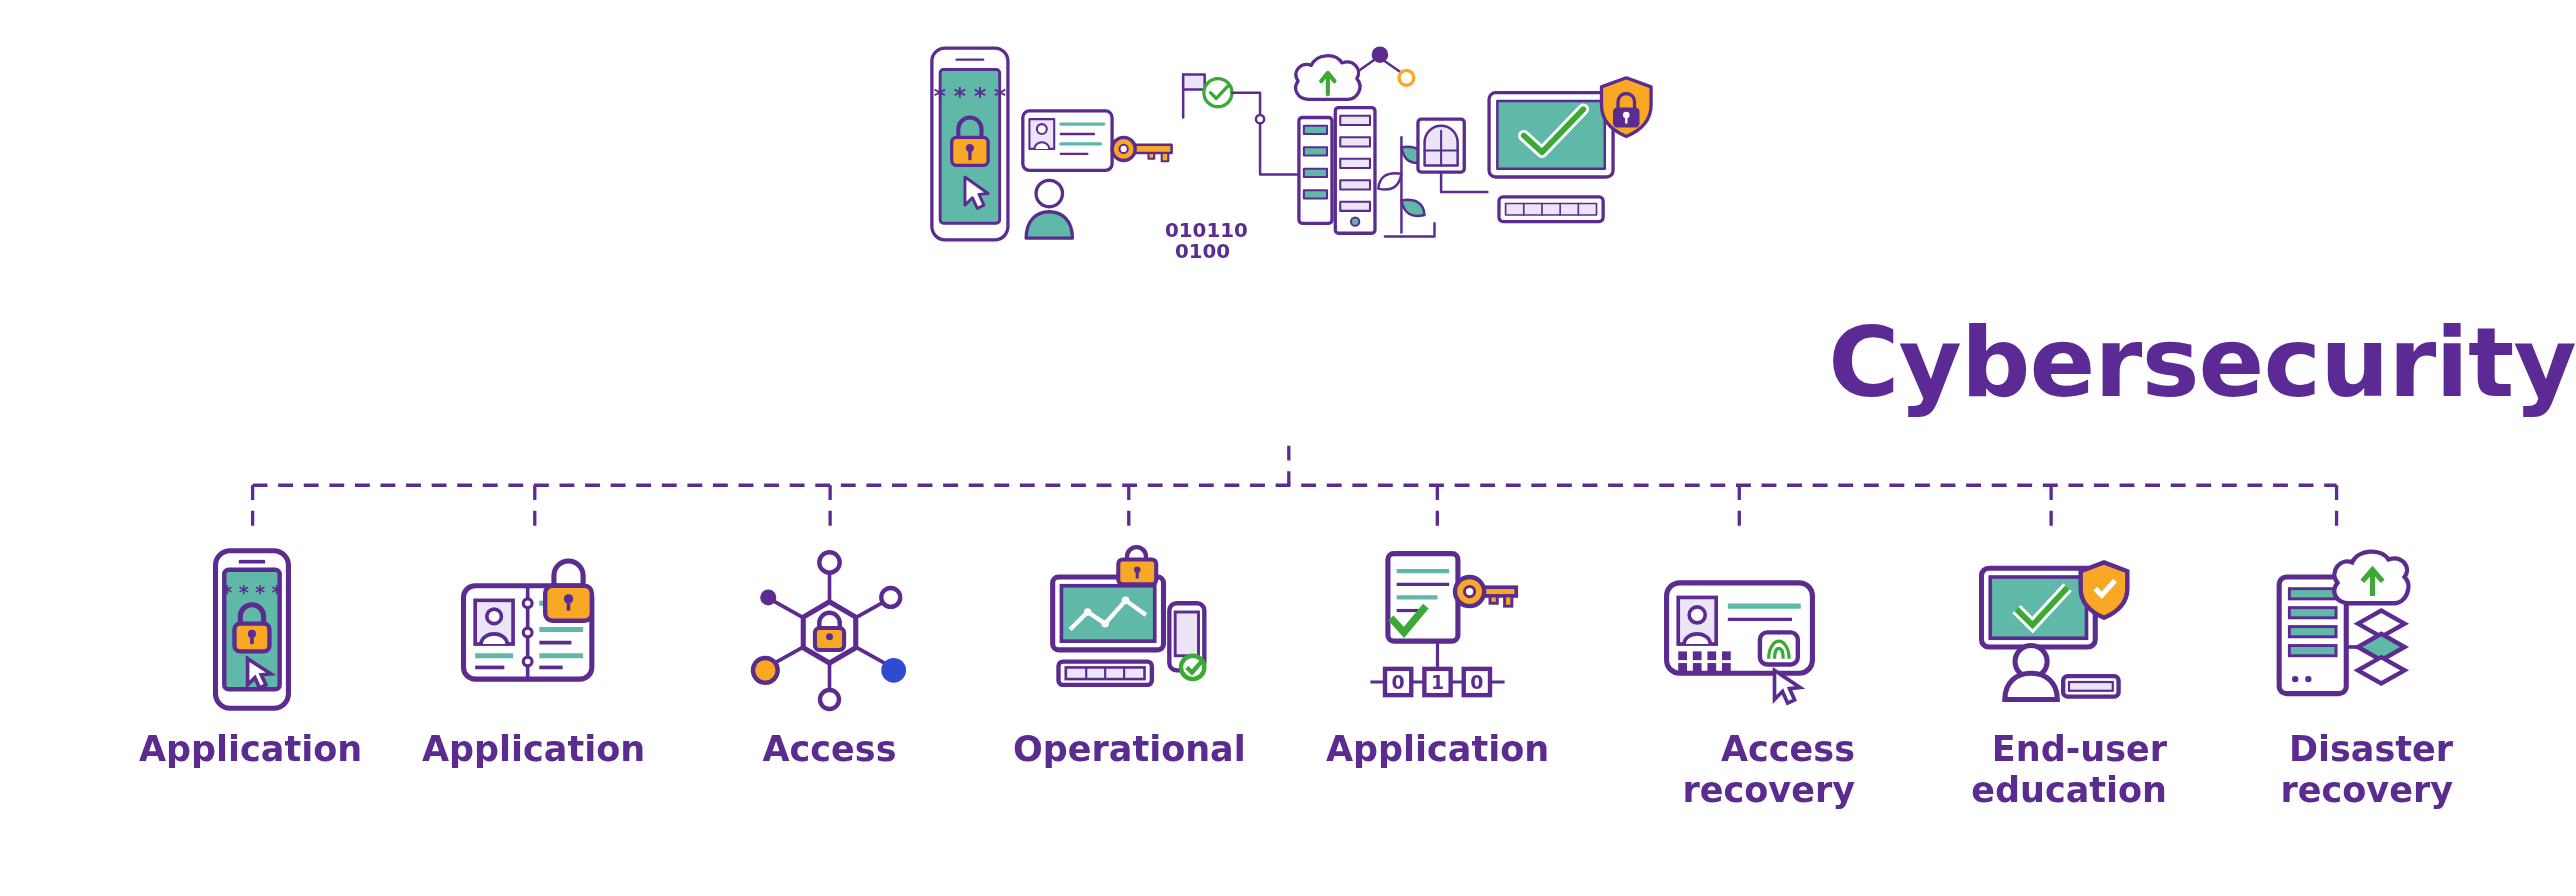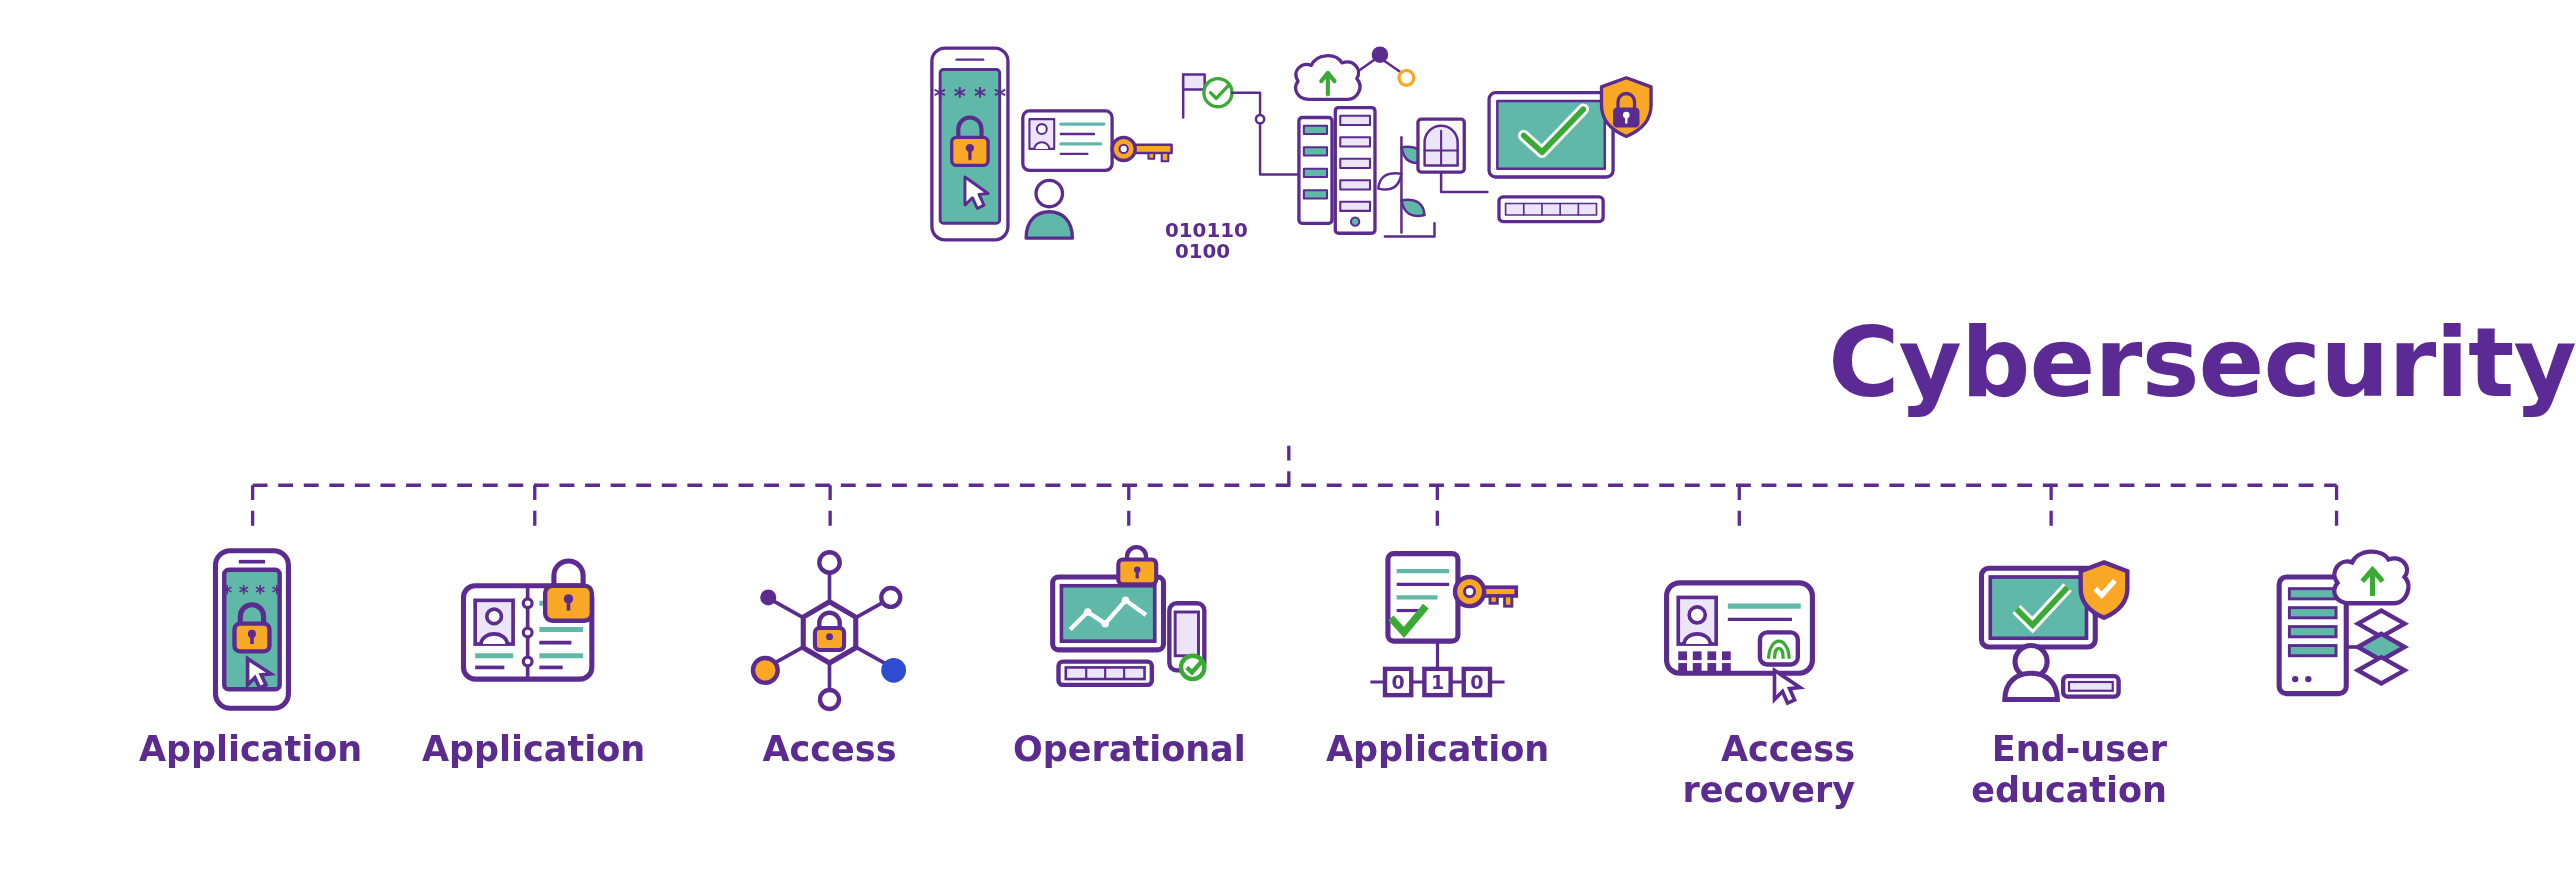--- a/index.html
+++ b/index.html
@@ -363,17 +363,18 @@
           <path d="M68 42 C59 42 55 34 60 28 C54 20 62 11 70 14 C74 5 90 4 95 12 C104 9 111 17 106 24 C112 30 107 42 99 42 Z" fill="#fff" stroke="#5b2b8f" stroke-width="3"></path>
           <line x1="84" y1="37" x2="84" y2="20" stroke="#3aaa35" stroke-width="3.5"></line>
           <path d="M77 27 l7 -8 l7 8" fill="none" stroke="#3aaa35" stroke-width="3.5"></path>
         </g>
         <g>
           <path d="M74 56 l16 9 l16 -9 l-16 -9 Z" fill="#fff" stroke="#5b2b8f" stroke-width="3"></path>
           <path d="M74 72 l16 9 l16 -9 l-16 -9 Z" fill="#5fb8a8" stroke="#5b2b8f" stroke-width="3"></path>
           <path d="M74 88 l16 9 l16 -9 l-16 -9 Z" fill="#fff" stroke="#5b2b8f" stroke-width="3"></path>
         </g>
       </svg>
+      <div class="label">Disaster recovery</div>
     </div>
 
   </div>
 </div>
 
 
 </body></html>

